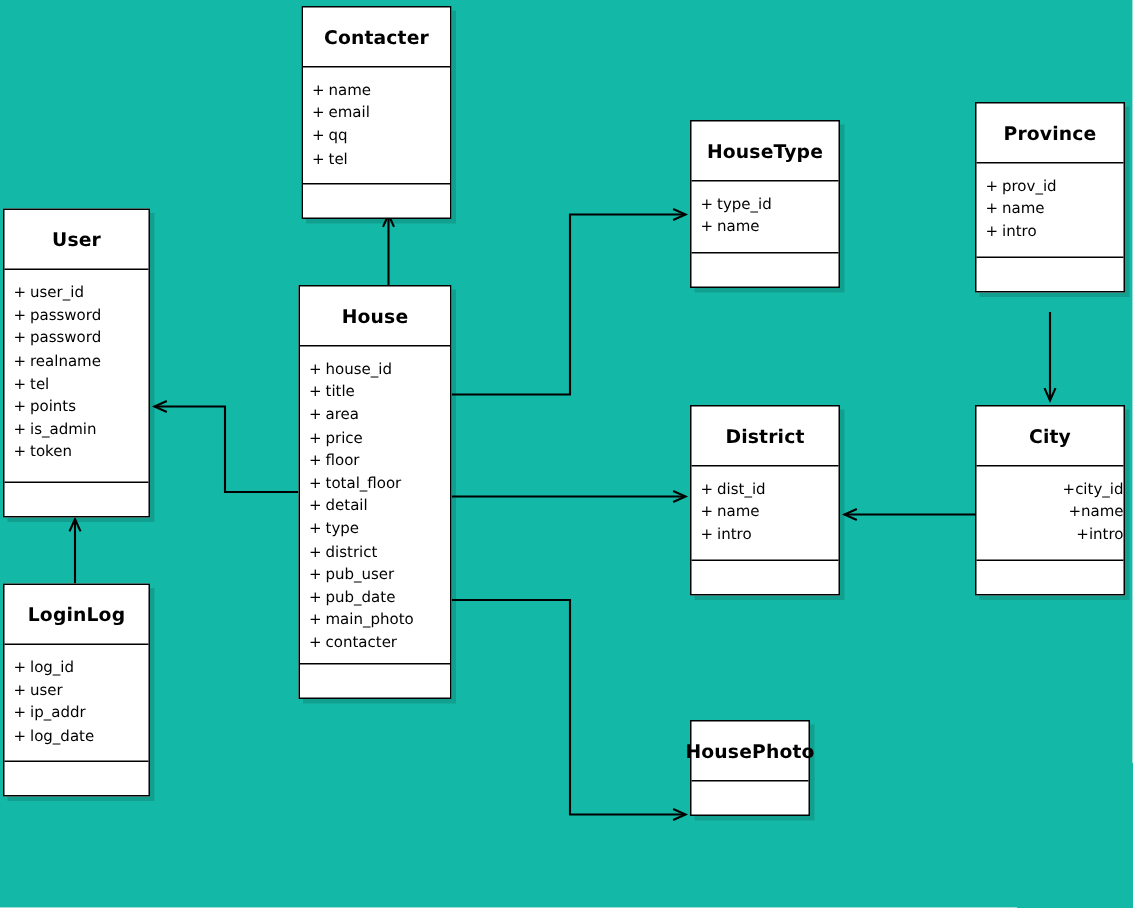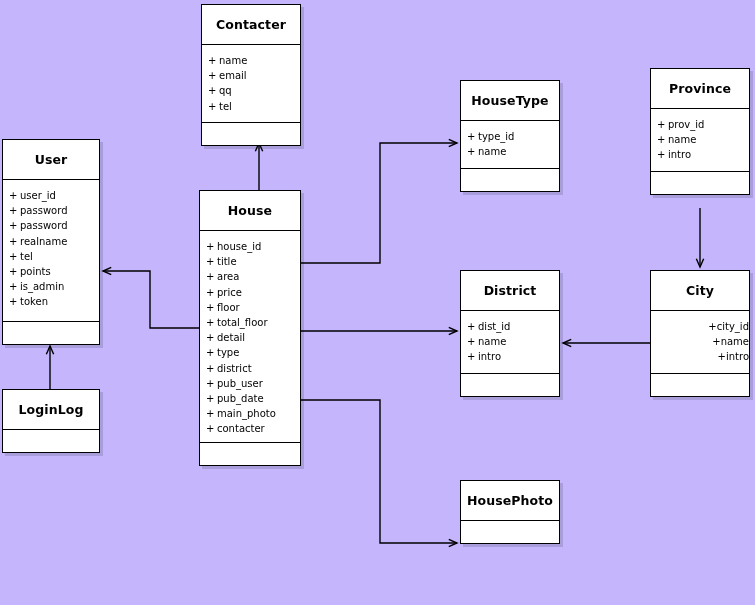--- a/index.html
+++ b/index.html
@@ -5,21 +5,21 @@
 <style>
   html, body {
     margin: 0;
     padding: 0;
     background: #ffffff;
   }
   #canvas {
     position: relative;
     width: 755px;
     height: 605px;
-    background: #c4b5fd;
+    background: #14b8a6;
     font-family: "DejaVu Sans", "Liberation Sans", sans-serif;
     overflow: hidden;
   }
   #edge-layer {
     position: absolute;
     left: 0;
     top: 0;
     width: 755px;
     height: 605px;
     pointer-events: none;
@@ -141,40 +141,46 @@
         <div class="uml-attr"><span class="vis">+</span><span>district</span></div>
         <div class="uml-attr"><span class="vis">+</span><span>pub_user</span></div>
         <div class="uml-attr"><span class="vis">+</span><span>pub_date</span></div>
         <div class="uml-attr"><span class="vis">+</span><span>main_photo</span></div>
         <div class="uml-attr"><span class="vis">+</span><span>contacter</span></div>
       </div>
       <div class="uml-methods" style="height: 22px;"></div>
     </div>
     <div class="uml-class" style="left: 2px; top: 389px; width: 98px;">
       <div class="uml-title">LoginLog</div>
+      <div class="uml-attrs" style="height: 78px;">
+        <div class="uml-attr"><span class="vis">+</span><span>log_id</span></div>
+        <div class="uml-attr"><span class="vis">+</span><span>user</span></div>
+        <div class="uml-attr"><span class="vis">+</span><span>ip_addr</span></div>
+        <div class="uml-attr"><span class="vis">+</span><span>log_date</span></div>
+      </div>
       <div class="uml-methods" style="height: 22px;"></div>
     </div>
     <div class="uml-class" style="left: 460px; top: 80px; width: 100px;">
       <div class="uml-title">HouseType</div>
       <div class="uml-attrs" style="height: 48px;">
         <div class="uml-attr"><span class="vis">+</span><span>type_id</span></div>
         <div class="uml-attr"><span class="vis">+</span><span>name</span></div>
       </div>
       <div class="uml-methods" style="height: 22px;"></div>
     </div>
     <div class="uml-class" style="left: 460px; top: 270px; width: 100px;">
       <div class="uml-title">District</div>
       <div class="uml-attrs" style="height: 63px;">
         <div class="uml-attr"><span class="vis">+</span><span>dist_id</span></div>
         <div class="uml-attr"><span class="vis">+</span><span>name</span></div>
         <div class="uml-attr"><span class="vis">+</span><span>intro</span></div>
       </div>
       <div class="uml-methods" style="height: 22px;"></div>
     </div>
-    <div class="uml-class" style="left: 460px; top: 480px; width: 100px;">
+    <div class="uml-class" style="left: 460px; top: 480px; width: 80px;">
       <div class="uml-title">HousePhoto</div>
       <div class="uml-methods" style="height: 22px;"></div>
     </div>
     <div class="uml-class" style="left: 650px; top: 68px; width: 100px;">
       <div class="uml-title">Province</div>
       <div class="uml-attrs" style="height: 63px;">
         <div class="uml-attr"><span class="vis">+</span><span>prov_id</span></div>
         <div class="uml-attr"><span class="vis">+</span><span>name</span></div>
         <div class="uml-attr"><span class="vis">+</span><span>intro</span></div>
       </div>

